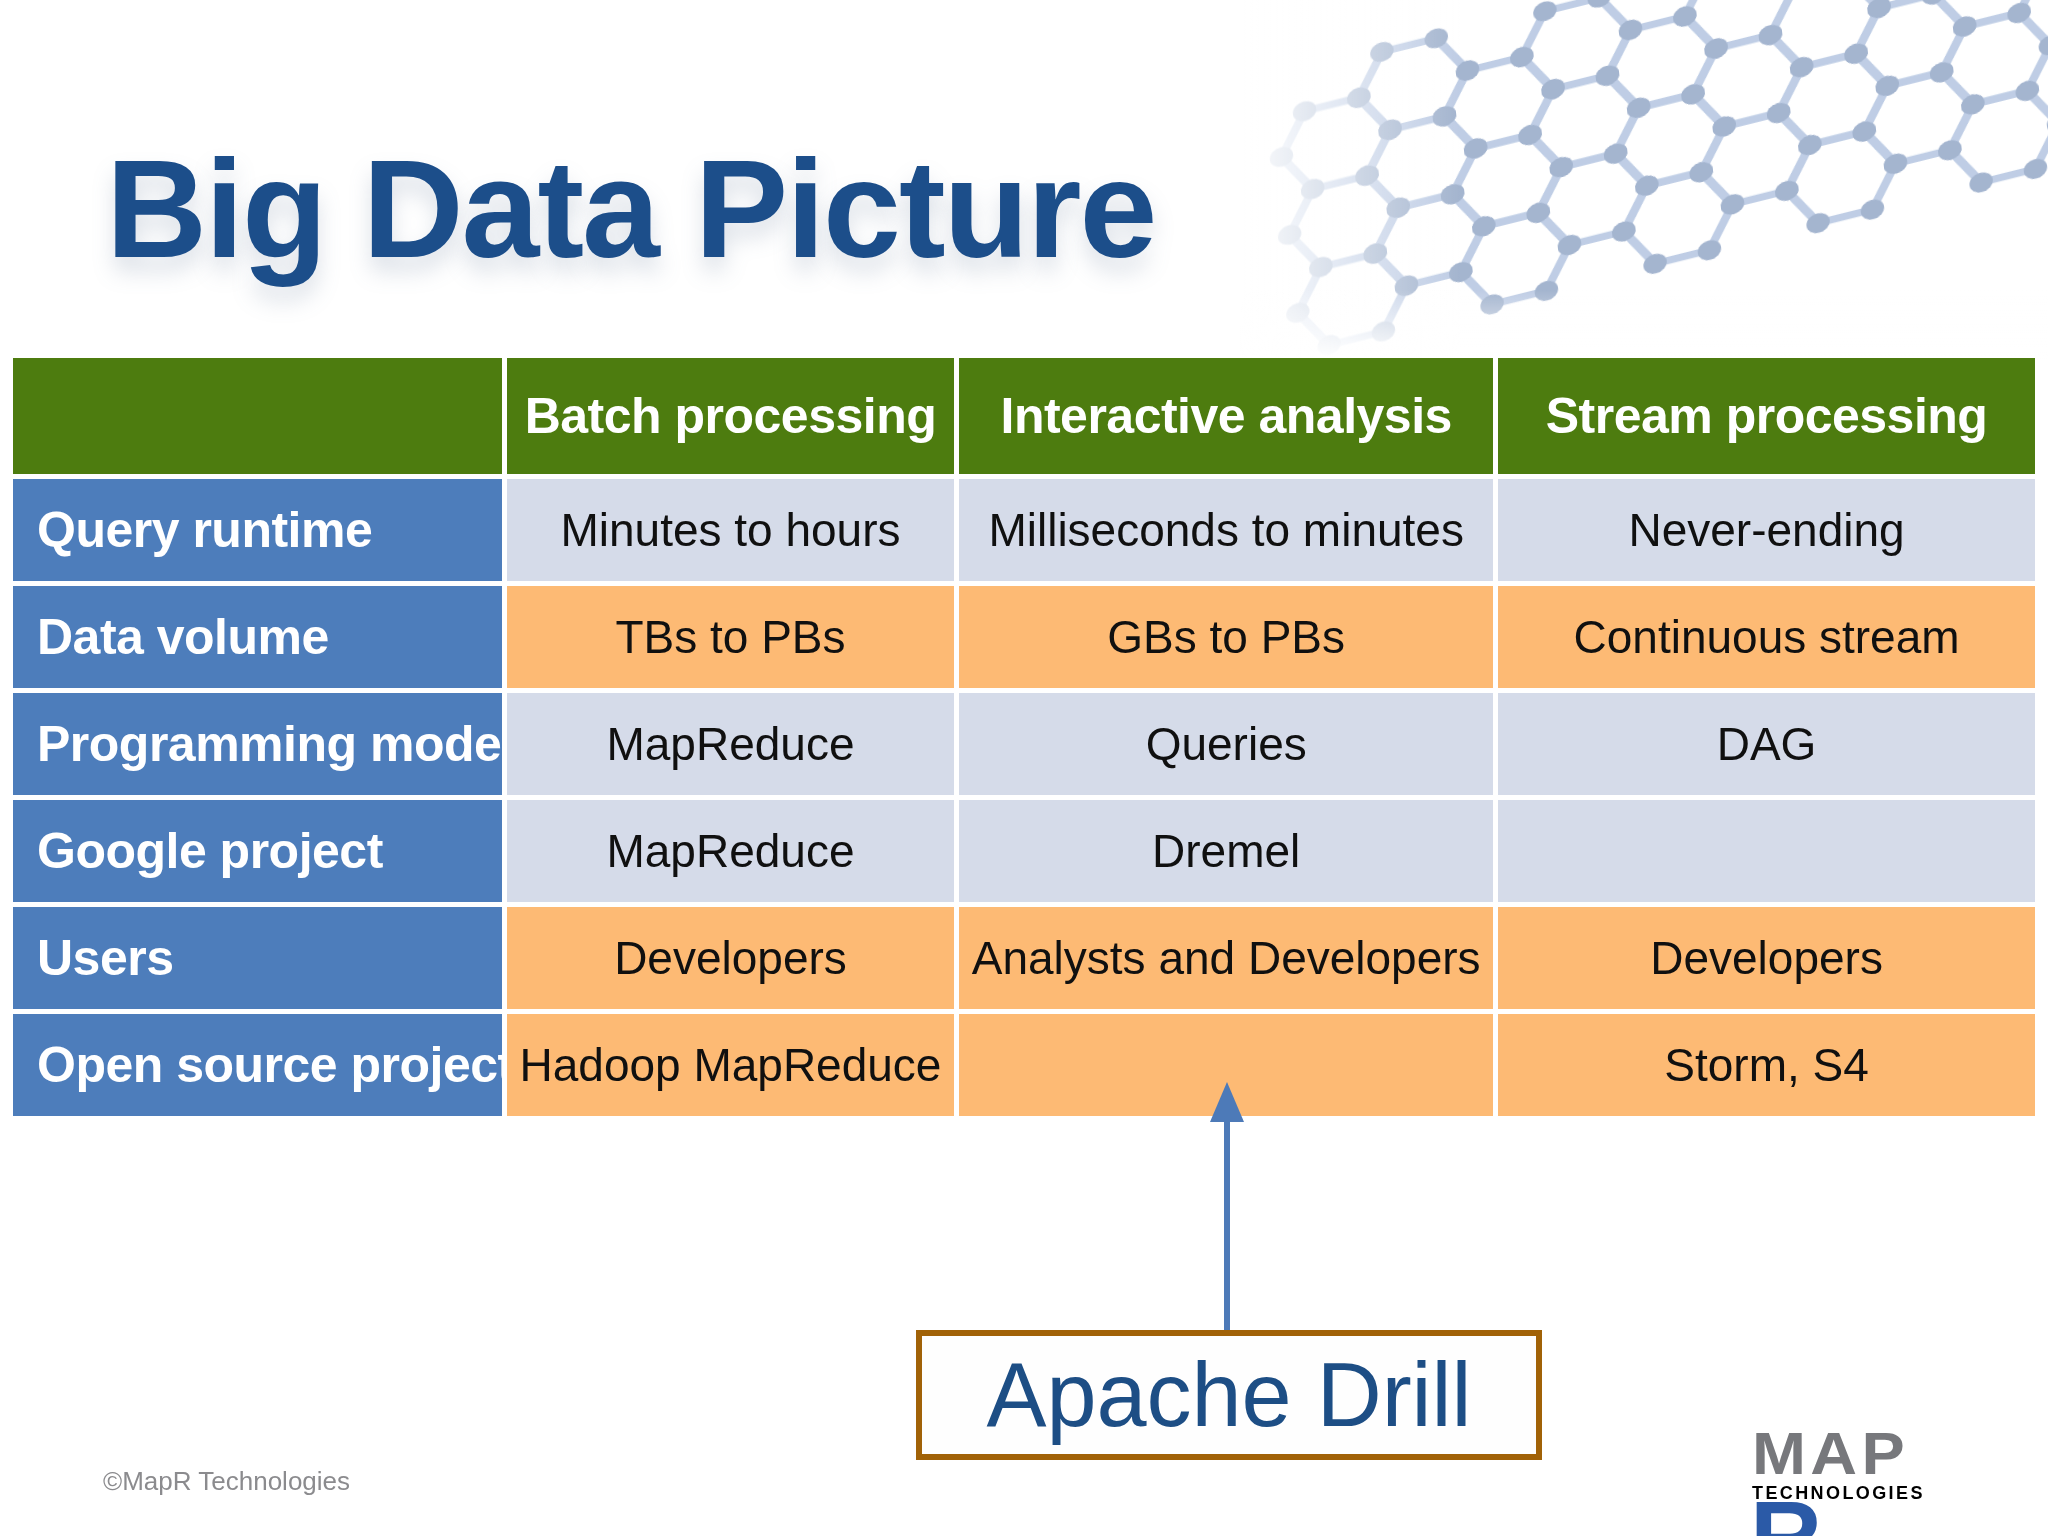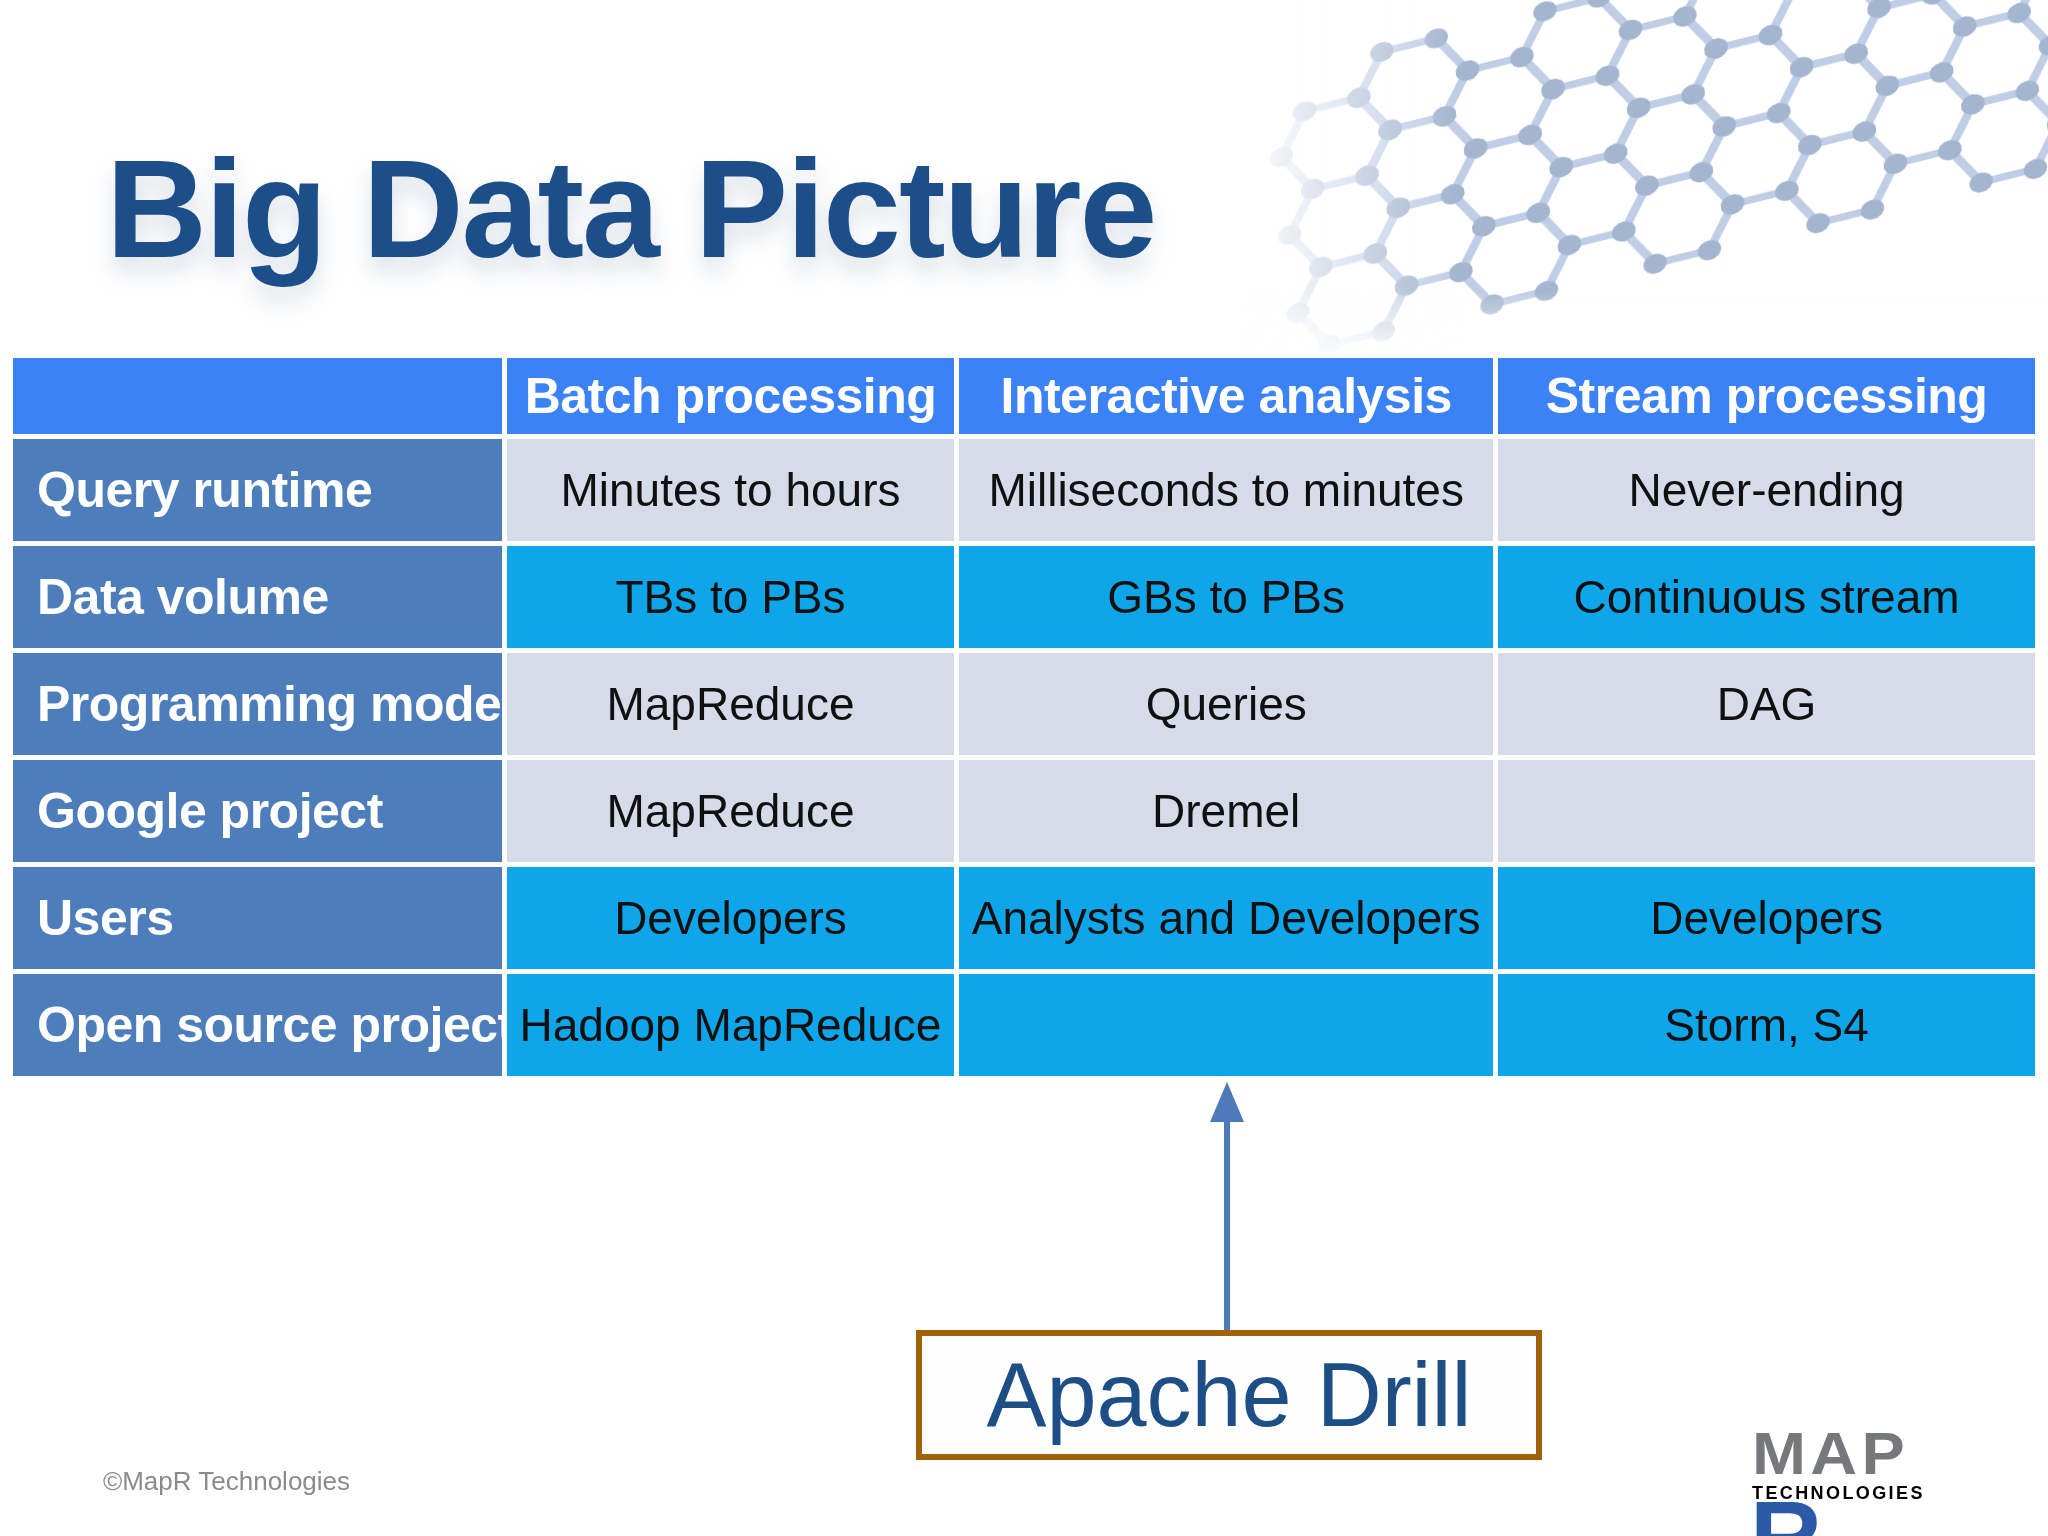--- a/index.html
+++ b/index.html
@@ -21,32 +21,32 @@
   .molecule{position:absolute;left:1240px;top:0;width:808px;height:360px;}
 
   
   .cmp{
     position:absolute;left:8px;top:353px;width:2032px;
     border-collapse:separate;border-spacing:5px;table-layout:fixed;
   }
   col.c0{width:24.35%} col.c1{width:22.30%} col.c2{width:26.60%} col.c3{width:26.75%}
   .cmp th,.cmp td{padding:0;vertical-align:middle;overflow:hidden;}
   .cmp thead th{
-    height:76px;background:#3b82f6;color:#ffffff;font-weight:700;
+    height:116px;background:#4d7c0f;color:#ffffff;font-weight:700;
     font-size:50px;text-align:center;letter-spacing:-.5px;white-space:nowrap;
   }
   .cmp tbody th{
     height:102px;background:#4d7dbb;color:#ffffff;font-weight:700;
     font-size:50px;text-align:left;padding-left:24px;letter-spacing:-.5px;white-space:nowrap;
   }
   .cmp td{
     height:102px;font-size:46px;color:#101010;text-align:center;white-space:nowrap;
   }
   td.a{background:#d5dbe9}
-  td.b{background:#0ea5e9}
+  td.b{background:#fdba74}
 
   
   .arrow{position:absolute;left:1197px;top:1082px;width:60px;height:252px;}
 
   
   .callout{
     position:absolute;left:916px;top:1330px;width:614px;height:118px;
     border:6px solid #a16207;background:#fefefe;
     display:flex;align-items:center;justify-content:center;
   }

